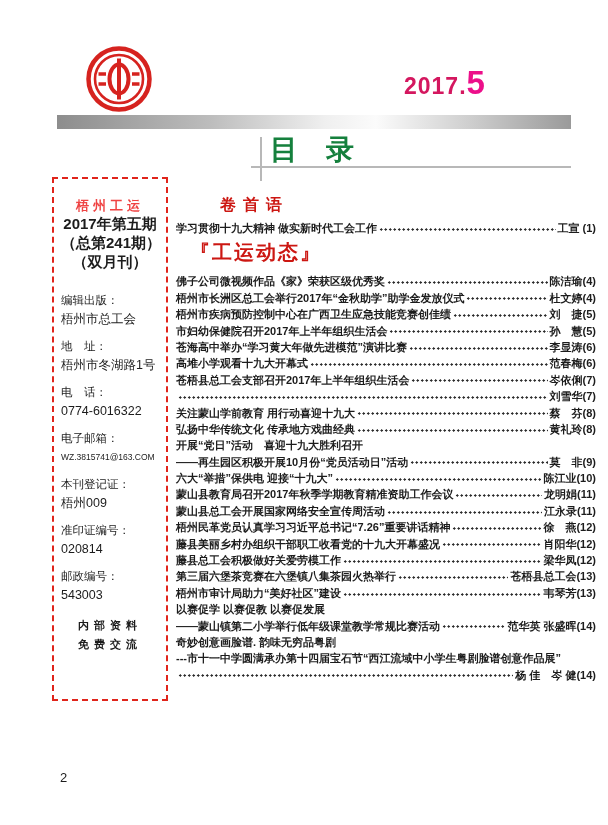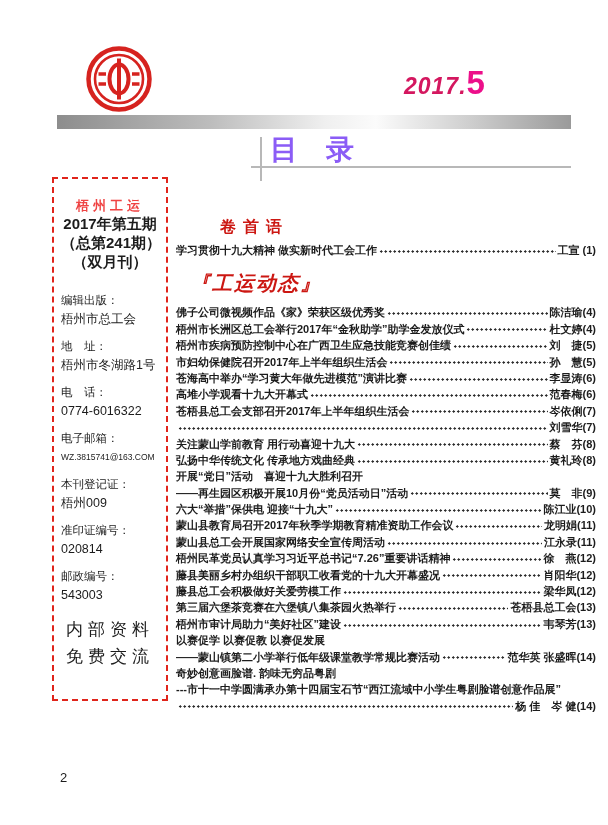--- a/index.html
+++ b/index.html
@@ -2,50 +2,50 @@
 <html><head>
 <meta charset="utf-8">
 <style>
   html,body{margin:0;padding:0;background:#e9e9e9;}
   .page{position:relative;width:608px;height:825px;background:#ffffff;overflow:hidden;
         font-family:"Liberation Sans","DejaVu Sans",sans-serif;color:#1c1c1c;margin:0 auto;}
 
   
   .logo{position:absolute;left:85px;top:45px;width:68px;height:68px;}
   .issue{position:absolute;left:404px;top:64px;white-space:nowrap;}
-  .issue .yr{font-size:23px;color:#d4175f;font-weight:600;letter-spacing:1px;font-style:italic;}
+  .issue .yr{font-size:23px;color:#d4175f;font-weight:600;letter-spacing:1px;}
   .issue .mo{font-size:33px;color:#ec0f8a;font-weight:600;}
   .graybar{position:absolute;left:57px;top:115px;width:514px;height:14px;
            background:linear-gradient(90deg,#8d8d8d 0%,#bdbdbd 30%,#efefef 52%,#fbfbfb 62%,#cfcfcf 80%,#9a9a9a 100%);}
 
   
   .toc-vline{position:absolute;left:260px;top:137px;width:2px;height:44px;background:#b8b8b8;}
   .toc-hline{position:absolute;left:251px;top:166px;width:320px;height:2px;background:#b8b8b8;}
   .toc-head-title{position:absolute;left:270px;top:131px;font-family:"Liberation Serif","DejaVu Serif",serif;
-                  font-weight:bold;font-size:28px;color:#8b5cf6;}
+                  font-weight:bold;font-size:28px;color:#15803d;}
 
   
   .sidebar{position:absolute;left:52px;top:177px;width:116px;height:524px;box-sizing:border-box;
            border:2px dashed #e0241b;padding:8px 7px 0 7px;}
   .sb-title{color:#ef4444;font-weight:bold;font-size:13px;letter-spacing:4px;text-align:center;margin-top:10px;}
   .sb-line{font-weight:bold;font-size:15px;text-align:center;white-space:nowrap;}
   .fields{margin-top:19px;}
   .field{margin-bottom:8px;}
   .f-label{font-weight:normal;font-size:11.5px;line-height:19px;white-space:nowrap;}
   .f-value{font-size:12.5px;line-height:19px;white-space:nowrap;}
   .f-value.small{font-size:8.5px;}
-  .sb-notice{font-weight:normal;font-size:17px;letter-spacing:5px;text-align:center;margin-top:13px;white-space:nowrap;}
+  .sb-notice{font-weight:bold;font-size:11px;letter-spacing:5px;text-align:center;margin-top:13px;white-space:nowrap;}
   .sb-notice.second{margin-top:4px;}
 
   
-  .main{position:absolute;left:176px;top:217px;width:420px;}
+  .main{position:absolute;left:176px;top:195px;width:420px;}
   .h1{color:#cc1712;font-weight:bold;font-size:16px;letter-spacing:7px;margin-left:44px;
       font-family:"Liberation Serif","DejaVu Serif",serif;}
-  .entries-first{margin-top:5px;margin-bottom:11px;}
-  .h2{color:#cc1712;font-weight:bold;font-style:italic;font-size:20px;letter-spacing:2px;margin-left:14px;
+  .entries-first{margin-top:5px;margin-bottom:2px;}
+  .h2{color:#cc1712;font-weight:bold;font-size:20px;letter-spacing:2px;margin-left:14px;
       margin-bottom:8px;font-family:"Liberation Serif","DejaVu Serif",serif;}
   .toc-line{display:flex;align-items:baseline;height:16.4px;font-size:11px;font-weight:600;}
   .toc-line .t{white-space:nowrap;}
   .leader{flex:1 1 auto;min-width:4px;height:3px;align-self:center;margin:0 2px;
           background-image:radial-gradient(circle,#2b2b2b 1.05px,transparent 1.3px);
           background-size:4.5px 3px;background-repeat:repeat-x;}
   .toc-author{white-space:nowrap;}
 
   .pagenum{position:absolute;left:60px;top:770px;font-size:13px;}
 </style>

